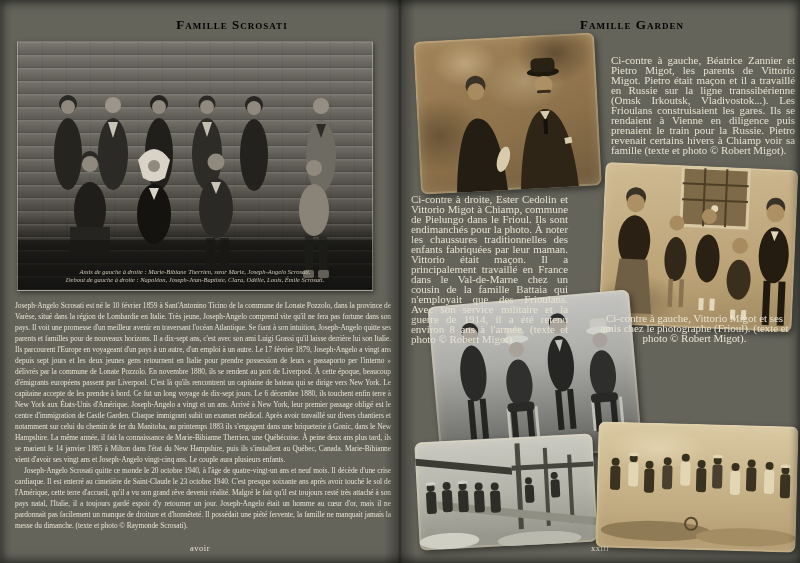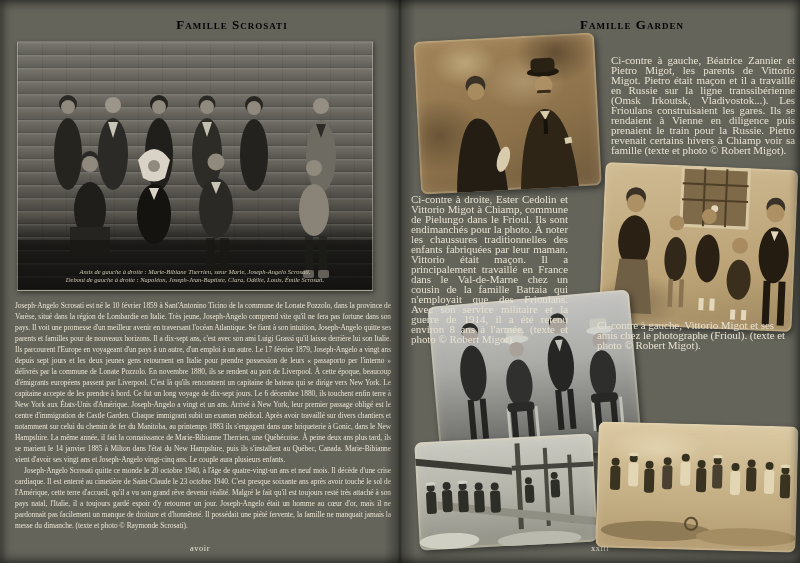--- a/index.html
+++ b/index.html
@@ -54,21 +54,21 @@
   
   .body{position:absolute;left:15px;top:300px;width:376px;color:#E9E4D4;
         font-size:7.4px;line-height:11px;letter-spacing:-0.05px;text-align:justify;}
   .body p{margin:0;}
   .body p.p2{text-indent:9px;}
 
   .cap{position:absolute;color:#E7E2D1;font-size:11px;line-height:10px;
        letter-spacing:-0.05px;text-align:justify;z-index:2;}
   .c1{left:211px;top:55px;width:184px;}
   .c2{left:11px;top:194px;width:157px;}
-  .c3{left:197px;top:320px;width:195px;text-align:left;}
+  .c3{left:197px;top:313px;width:195px;text-align:center;}
   .c4{left:236px;top:370px;width:154px;}
 
   .pnum{position:absolute;left:0;width:100%;top:543px;text-align:center;
         font-size:8.5px;color:#E9E4D4;letter-spacing:.5px;}
 
   
   .spine{position:absolute;left:384px;top:0;width:32px;height:563px;z-index:40;pointer-events:none;
      background:linear-gradient(90deg, rgba(0,0,0,0) 0%, rgba(0,0,0,.30) 42%, #2F2F2A 50%, rgba(0,0,0,.30) 58%, rgba(0,0,0,0) 100%);}
   .vignette{position:absolute;inset:0;z-index:50;pointer-events:none;
      box-shadow:inset 0 4px 10px rgba(0,0,0,.28), inset 0 -4px 10px rgba(0,0,0,.28),

